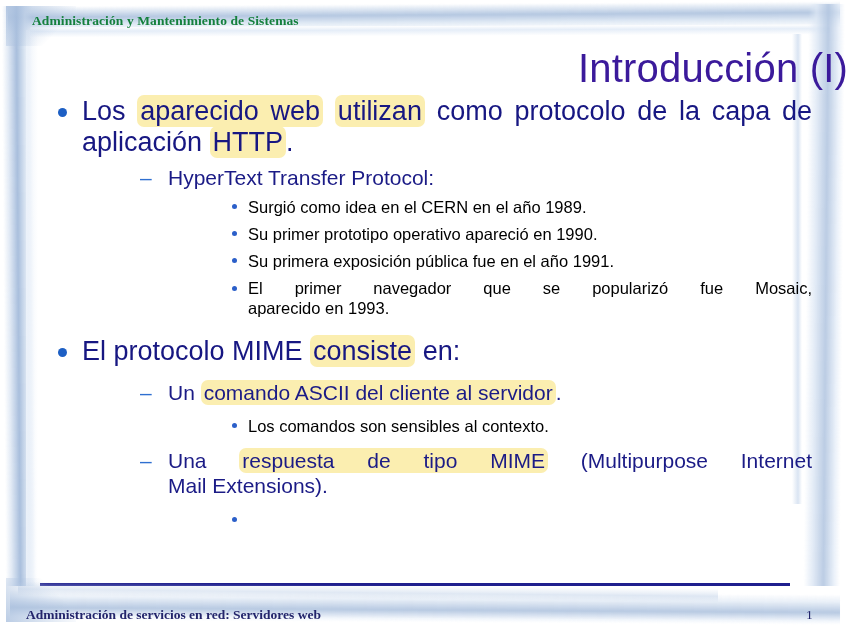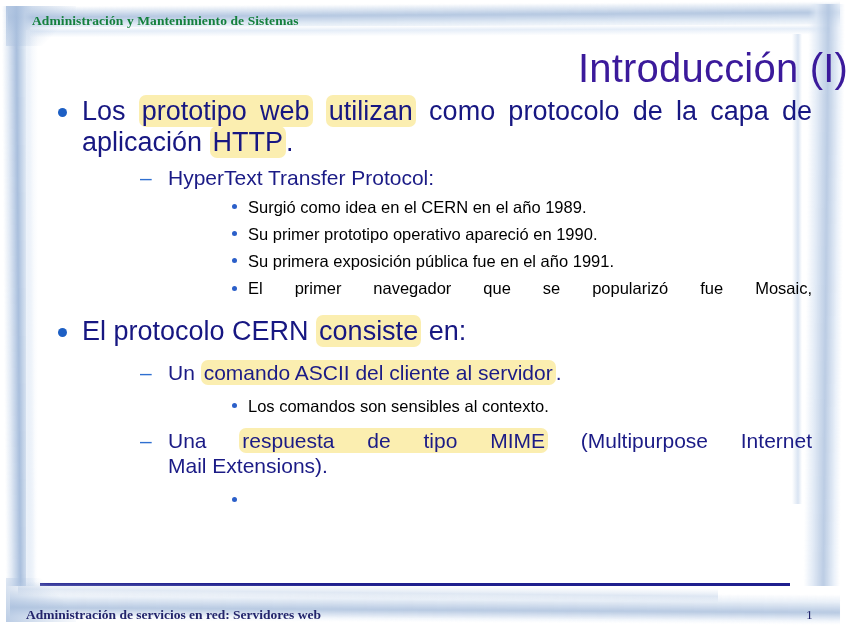--- a/index.html
+++ b/index.html
@@ -226,21 +226,21 @@
   <div class="frame frame-corner-tl"></div>
 
   <div class="header">Administración y Mantenimiento de Sistemas</div>
 
   <div class="title">Introducción (I)</div>
 
   <div class="body-area">
 
     <div class="l1">
       <span class="bullet"></span>
-      <span>Los </span><span class="hl">prototipo  web</span><span> </span><span class="hl">utilizan</span><span> como  protocolo  de  la  capa de aplicación </span><span class="hl">HTTP</span><span>.</span>
+      <span>Los </span><span class="hl">aparecido  web</span><span> </span><span class="hl">utilizan</span><span> como  protocolo  de  la  capa de aplicación </span><span class="hl">HTTP</span><span>.</span>
     </div>
 
     <div class="l2">
       <span class="dash">–</span>
       <span>HyperText Transfer Protocol:</span>
     </div>
 
     <div class="l3">
       <span class="bullet-sm"></span>
       <span>Surgió como idea en el CERN en el año 1989.</span>
@@ -249,25 +249,26 @@
       <span class="bullet-sm"></span>
       <span>Su primer prototipo operativo apareció en 1990.</span>
     </div>
     <div class="l3">
       <span class="bullet-sm"></span>
       <span>Su primera exposición pública fue en el año 1991.</span>
     </div>
     <div class="l3 just-2line">
       <span class="bullet-sm"></span>
       <span class="line1">El  primer  navegador  que  se  popularizó  fue  Mosaic,</span>
+      <span class="line2">aparecido en 1993.</span>
     </div>
 
     <div class="l1" style="margin-top:18px;">
       <span class="bullet"></span>
-      <span>El protocolo CERN </span><span class="hl">consiste</span><span> en:</span>
+      <span>El protocolo MIME </span><span class="hl">consiste</span><span> en:</span>
     </div>
 
     <div class="l2" style="margin-top:12px;">
       <span class="dash">–</span>
       <span>Un </span><span class="hl">comando ASCII del cliente al servidor</span><span>.</span>
     </div>
 
     <div class="l3" style="margin-top:11px;">
       <span class="bullet-sm"></span>
       <span>Los comandos son sensibles al contexto.</span>

